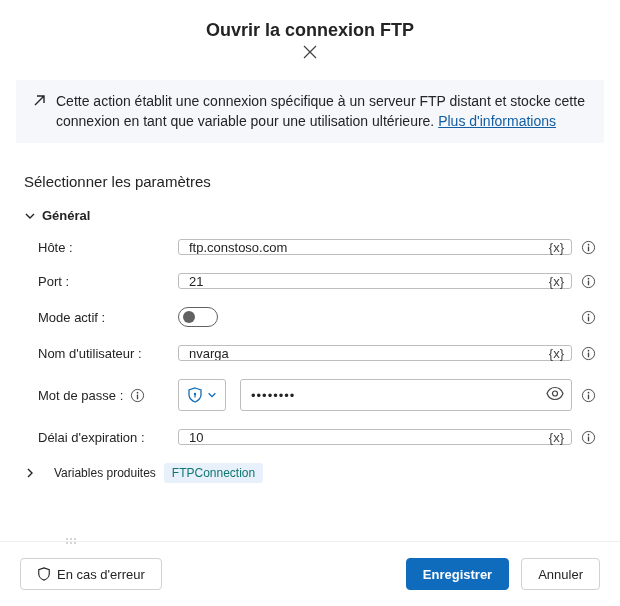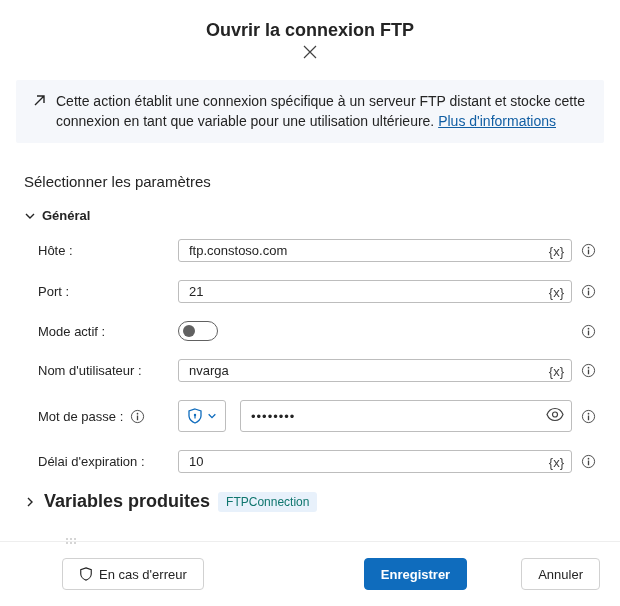--- a/index.html
+++ b/index.html
@@ -84,21 +84,21 @@
     gap: 6px;
   }
   .field-col {
     flex: 1;
     display: flex;
     align-items: center;
     gap: 8px;
   }
   .text-input {
     flex: 1;
-    height: 23px;
+    height: 16px;
     border: 1px solid #bdbdbd;
     border-radius: 3px;
     padding: 0 30px 0 10px;
     font-size: 13px;
     color: #242424;
     position: relative;
   }
   .input-wrap {
     position: relative;
     flex: 1;
@@ -179,21 +179,21 @@
     color: #424242;
   }
   .produced-row {
     display: flex;
     align-items: center;
     gap: 8px;
     padding-left: 0;
     margin-top: 6px;
   }
   .produced-row .chev-right { display:inline-flex; color:#242424; }
-  .produced-label { font-weight: 700; font-size: 18px; }
+  .produced-label { font-weight: 400; font-size: 12px; margin-left: 10px; }
   .produced-value {
     background: #e8f1fb;
     color: #0f766e;
     padding: 3px 8px;
     border-radius: 3px;
     font-size: 12px;
   }
   .footer {
     border-top: 1px solid #eee;
     padding: 16px 20px;
@@ -214,21 +214,20 @@
     border: 1px solid #d1d1d1;
     border-radius: 4px;
     padding: 0 16px;
     background: #fff;
     font-size: 13px;
     color: #242424;
     cursor: pointer;
     display: inline-flex;
     align-items: center;
     gap: 6px;
-    margin-left: 42px;
   }
   .btn-primary {
     background: #0f6cbd;
     color: #fff;
     border-color: #0f6cbd;
     font-weight: 600;
   }
   .right-buttons { display: flex; gap: 12px; }
 </style>
 </head>

